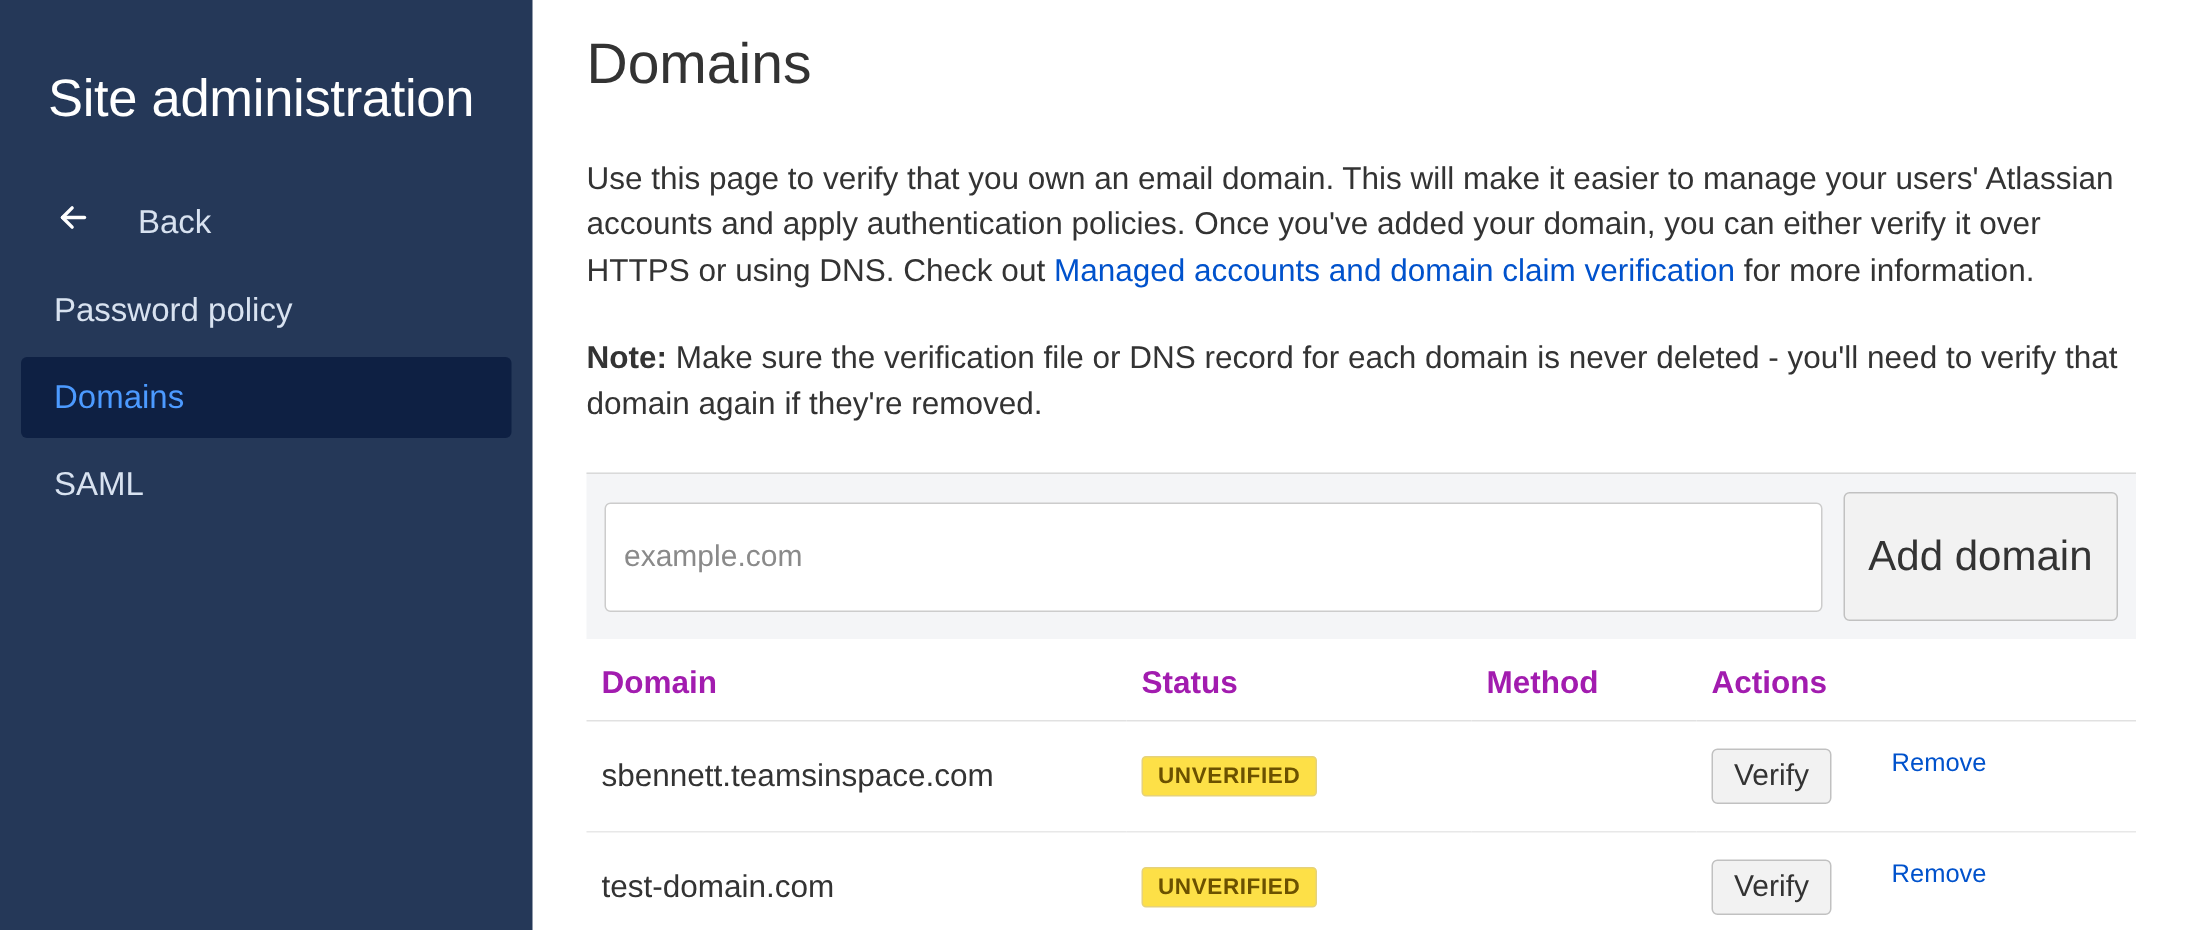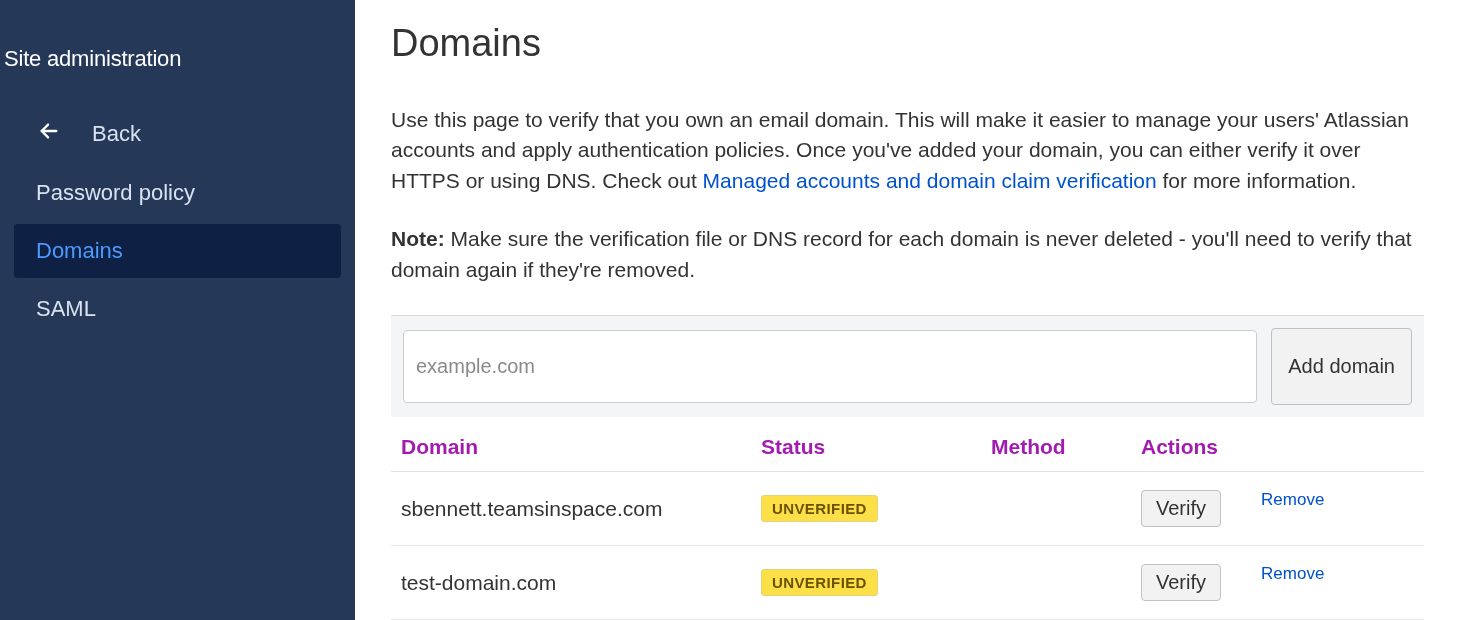--- a/index.html
+++ b/index.html
@@ -16,24 +16,24 @@
     width: 1460px;
   }
   
   .sidebar {
     width: 355px;
     background: #253858;
     color: #DEEBFF;
     padding-top: 38px;
   }
   .sidebar-title {
-    font-size: 22px;
+    font-size: 35px;
     font-weight: 400;
     color: #ffffff;
-    padding: 8px 20px 30px 4px;
+    padding: 8px 20px 30px 32px;
     letter-spacing: -0.2px;
   }
   .sidebar-item {
     display: flex;
     align-items: center;
     padding: 14px 22px;
     font-size: 22px;
     color: #d8e2f0;
     cursor: pointer;
     margin: 4px 14px;
@@ -96,21 +96,21 @@
     font-size: 20px;
     padding: 24px 12px;
     border: 1px solid #cccccc;
     border-radius: 4px;
     background: #ffffff;
     color: #333;
     outline: none;
   }
   .domain-input::placeholder { color: #8a8a8a; }
   .btn {
-    font-size: 20px;
+    font-size: 28px;
     padding: 26px 16px;
     border: 1px solid #c1c1c1;
     border-radius: 4px;
     background: #f2f2f2;
     color: #333;
     cursor: pointer;
   }
   .btn.small {
     font-size: 20px;
     padding: 6px 14px;

